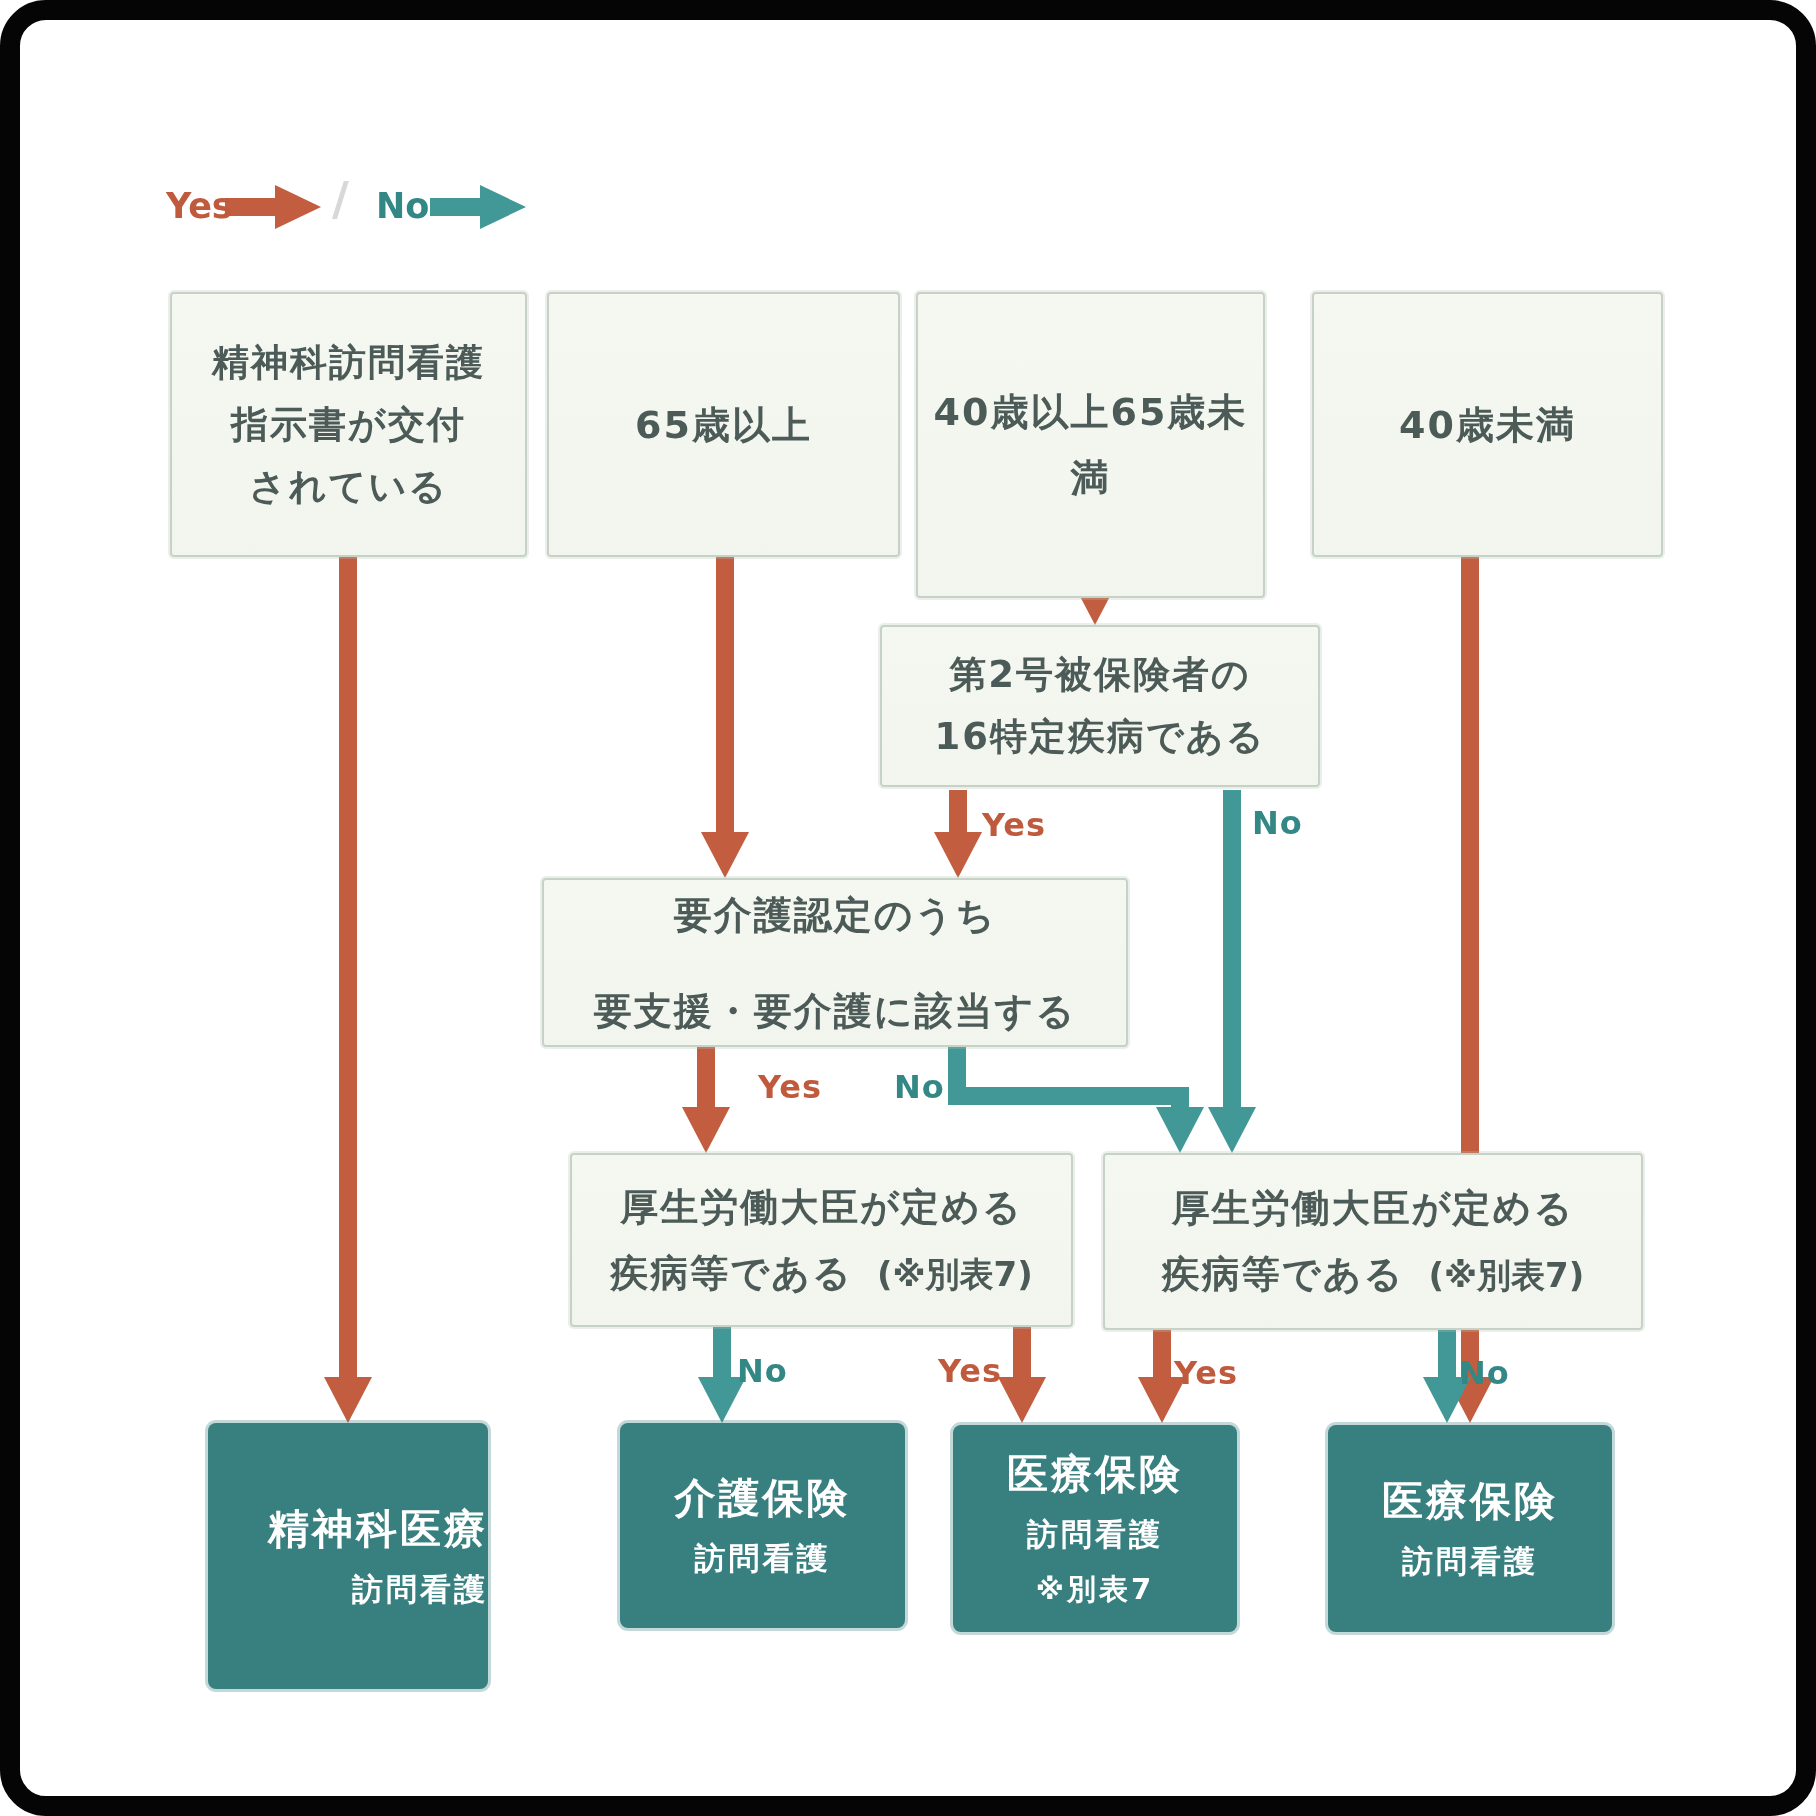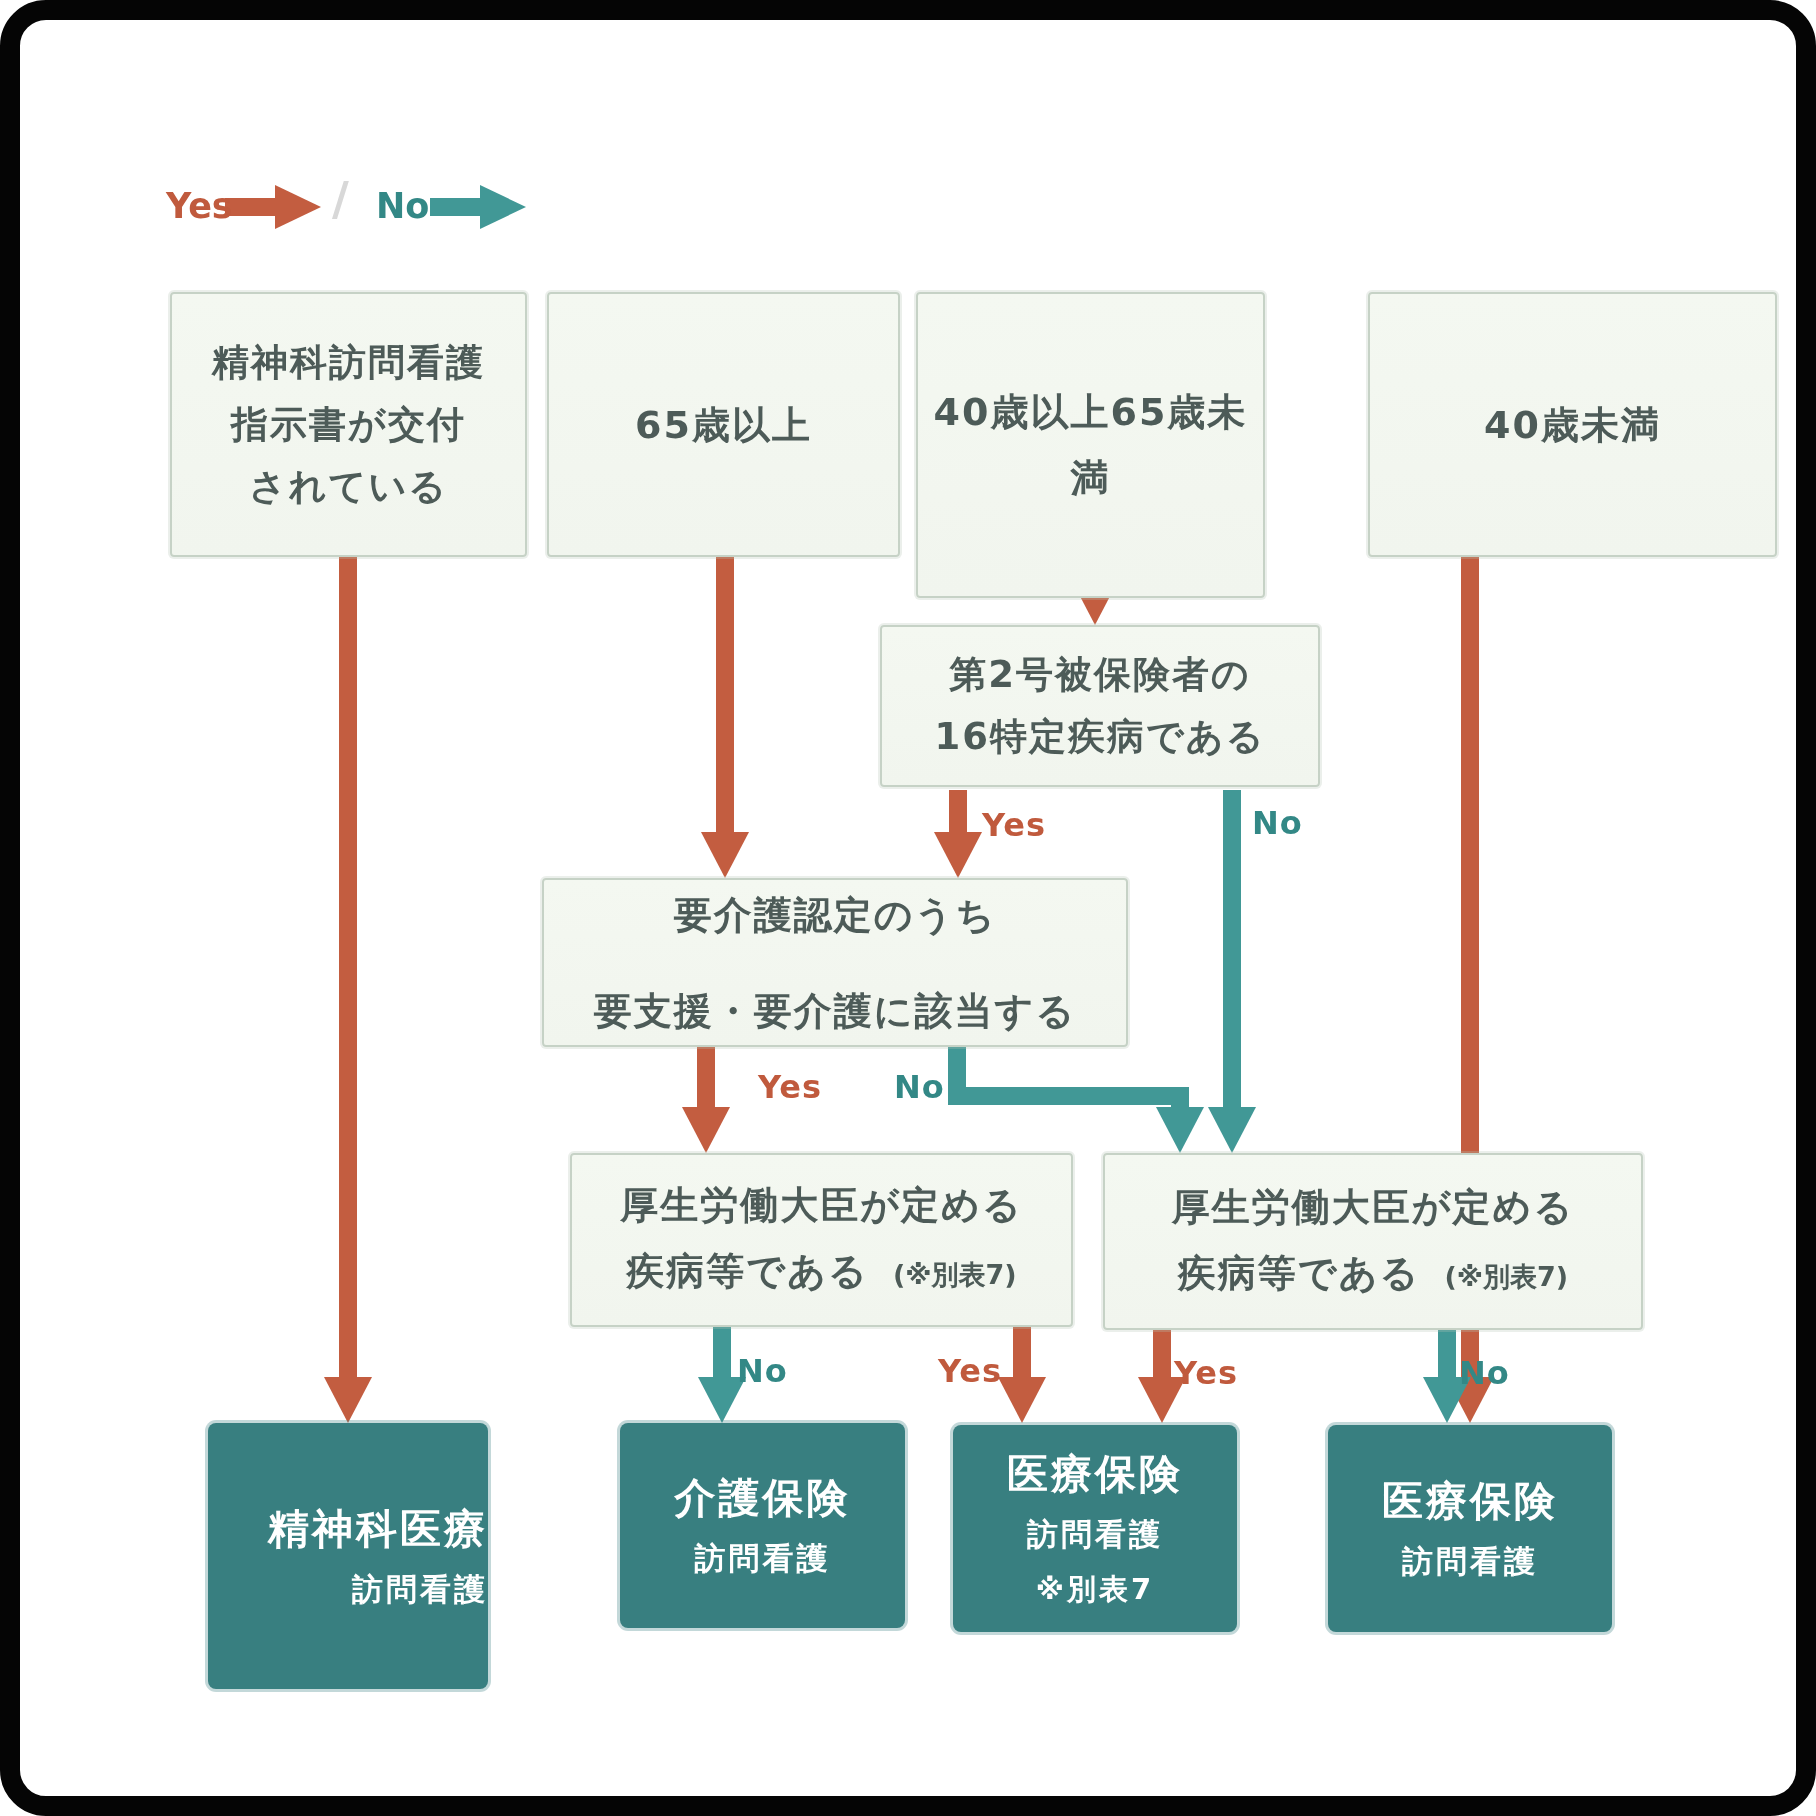--- a/index.html
+++ b/index.html
@@ -15,21 +15,21 @@
     background:linear-gradient(180deg,#f4f8f1,#f1f5ee);
     border:2px solid #c6d2c6;border-radius:4px;
     box-shadow:0 0 0 2px rgba(183,199,183,.28);
     color:#4d5b58;font-weight:bold;text-align:center;
     display:flex;flex-direction:column;align-items:center;justify-content:center;
     z-index:10;letter-spacing:2px;
   }
   .cond-line{line-height:62px;font-size:37px;}
   .cond-line.big{font-size:38px;line-height:66px;}
   .mhlw-line2{display:flex;align-items:baseline;justify-content:center;line-height:66px;}
-  .mhlw-note{font-size:27px;margin-left:24px;letter-spacing:0;}
+  .mhlw-note{font-size:34px;margin-left:24px;letter-spacing:0;}
   
   .result-box{
     position:absolute;box-sizing:border-box;background:#387f80;border-radius:8px;
     box-shadow:0 0 0 3px rgba(56,127,128,.30);
     color:#ffffff;font-weight:bold;text-align:center;
     display:flex;flex-direction:column;align-items:center;justify-content:center;
     z-index:10;letter-spacing:3px;
   }
   .result-title{font-size:41px;}
   .result-sub{font-size:31px;margin-top:12px;}
@@ -119,21 +119,21 @@
   </div>
 
   <div class="cond-box" style="left:547px;top:292px;width:353px;height:265px;">
     <div class="cond-line big">65歳以上</div>
   </div>
 
   <div class="cond-box" style="left:916px;top:292px;width:349px;height:306px;">
     <div class="cond-line big">40歳以上65歳未満</div>
   </div>
 
-  <div class="cond-box" style="left:1368px;top:292px;width:409px;height:265px;">
+  <div class="cond-box" style="left:1312px;top:292px;width:351px;height:265px;">
     <div class="cond-line big">40歳未満</div>
   </div>
 
   <div class="cond-box" style="left:880px;top:625px;width:440px;height:162px;">
     <div class="cond-line">第2号被保険者の</div>
     <div class="cond-line">16特定疾病である</div>
   </div>
 
   <div class="cond-box" style="left:542px;top:878px;width:586px;height:169px;gap:30px;">
     <div class="cond-line big">要介護認定のうち</div>

